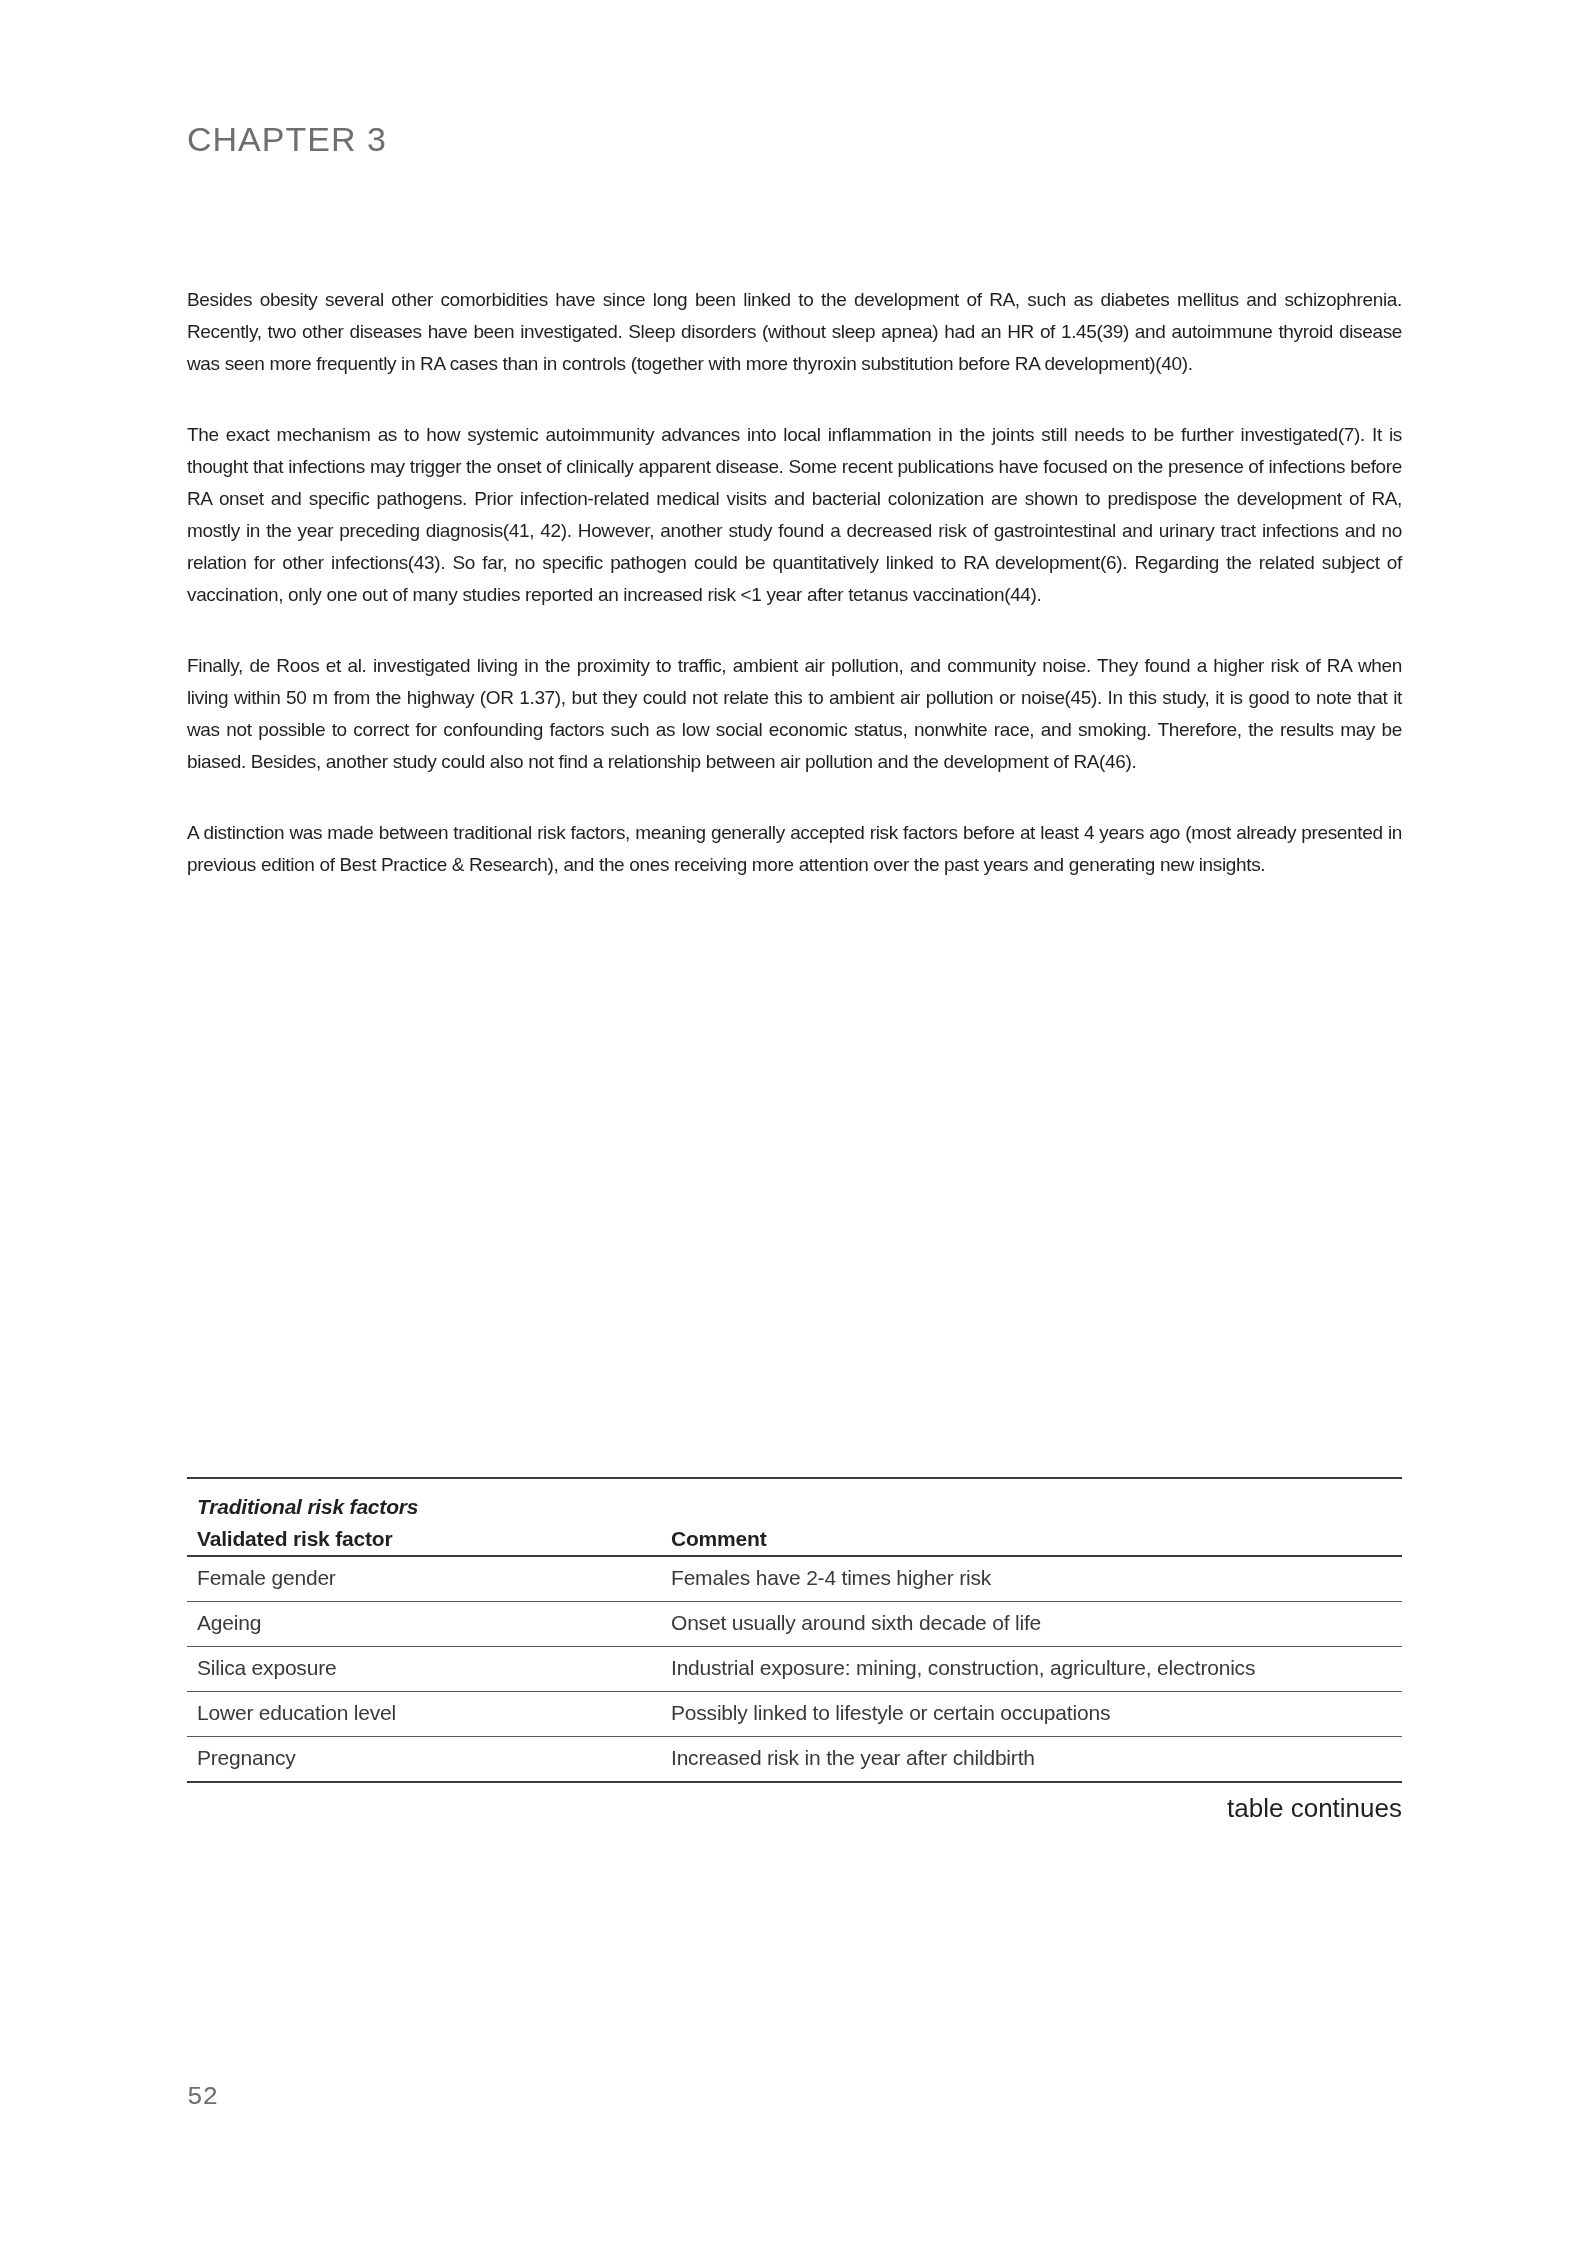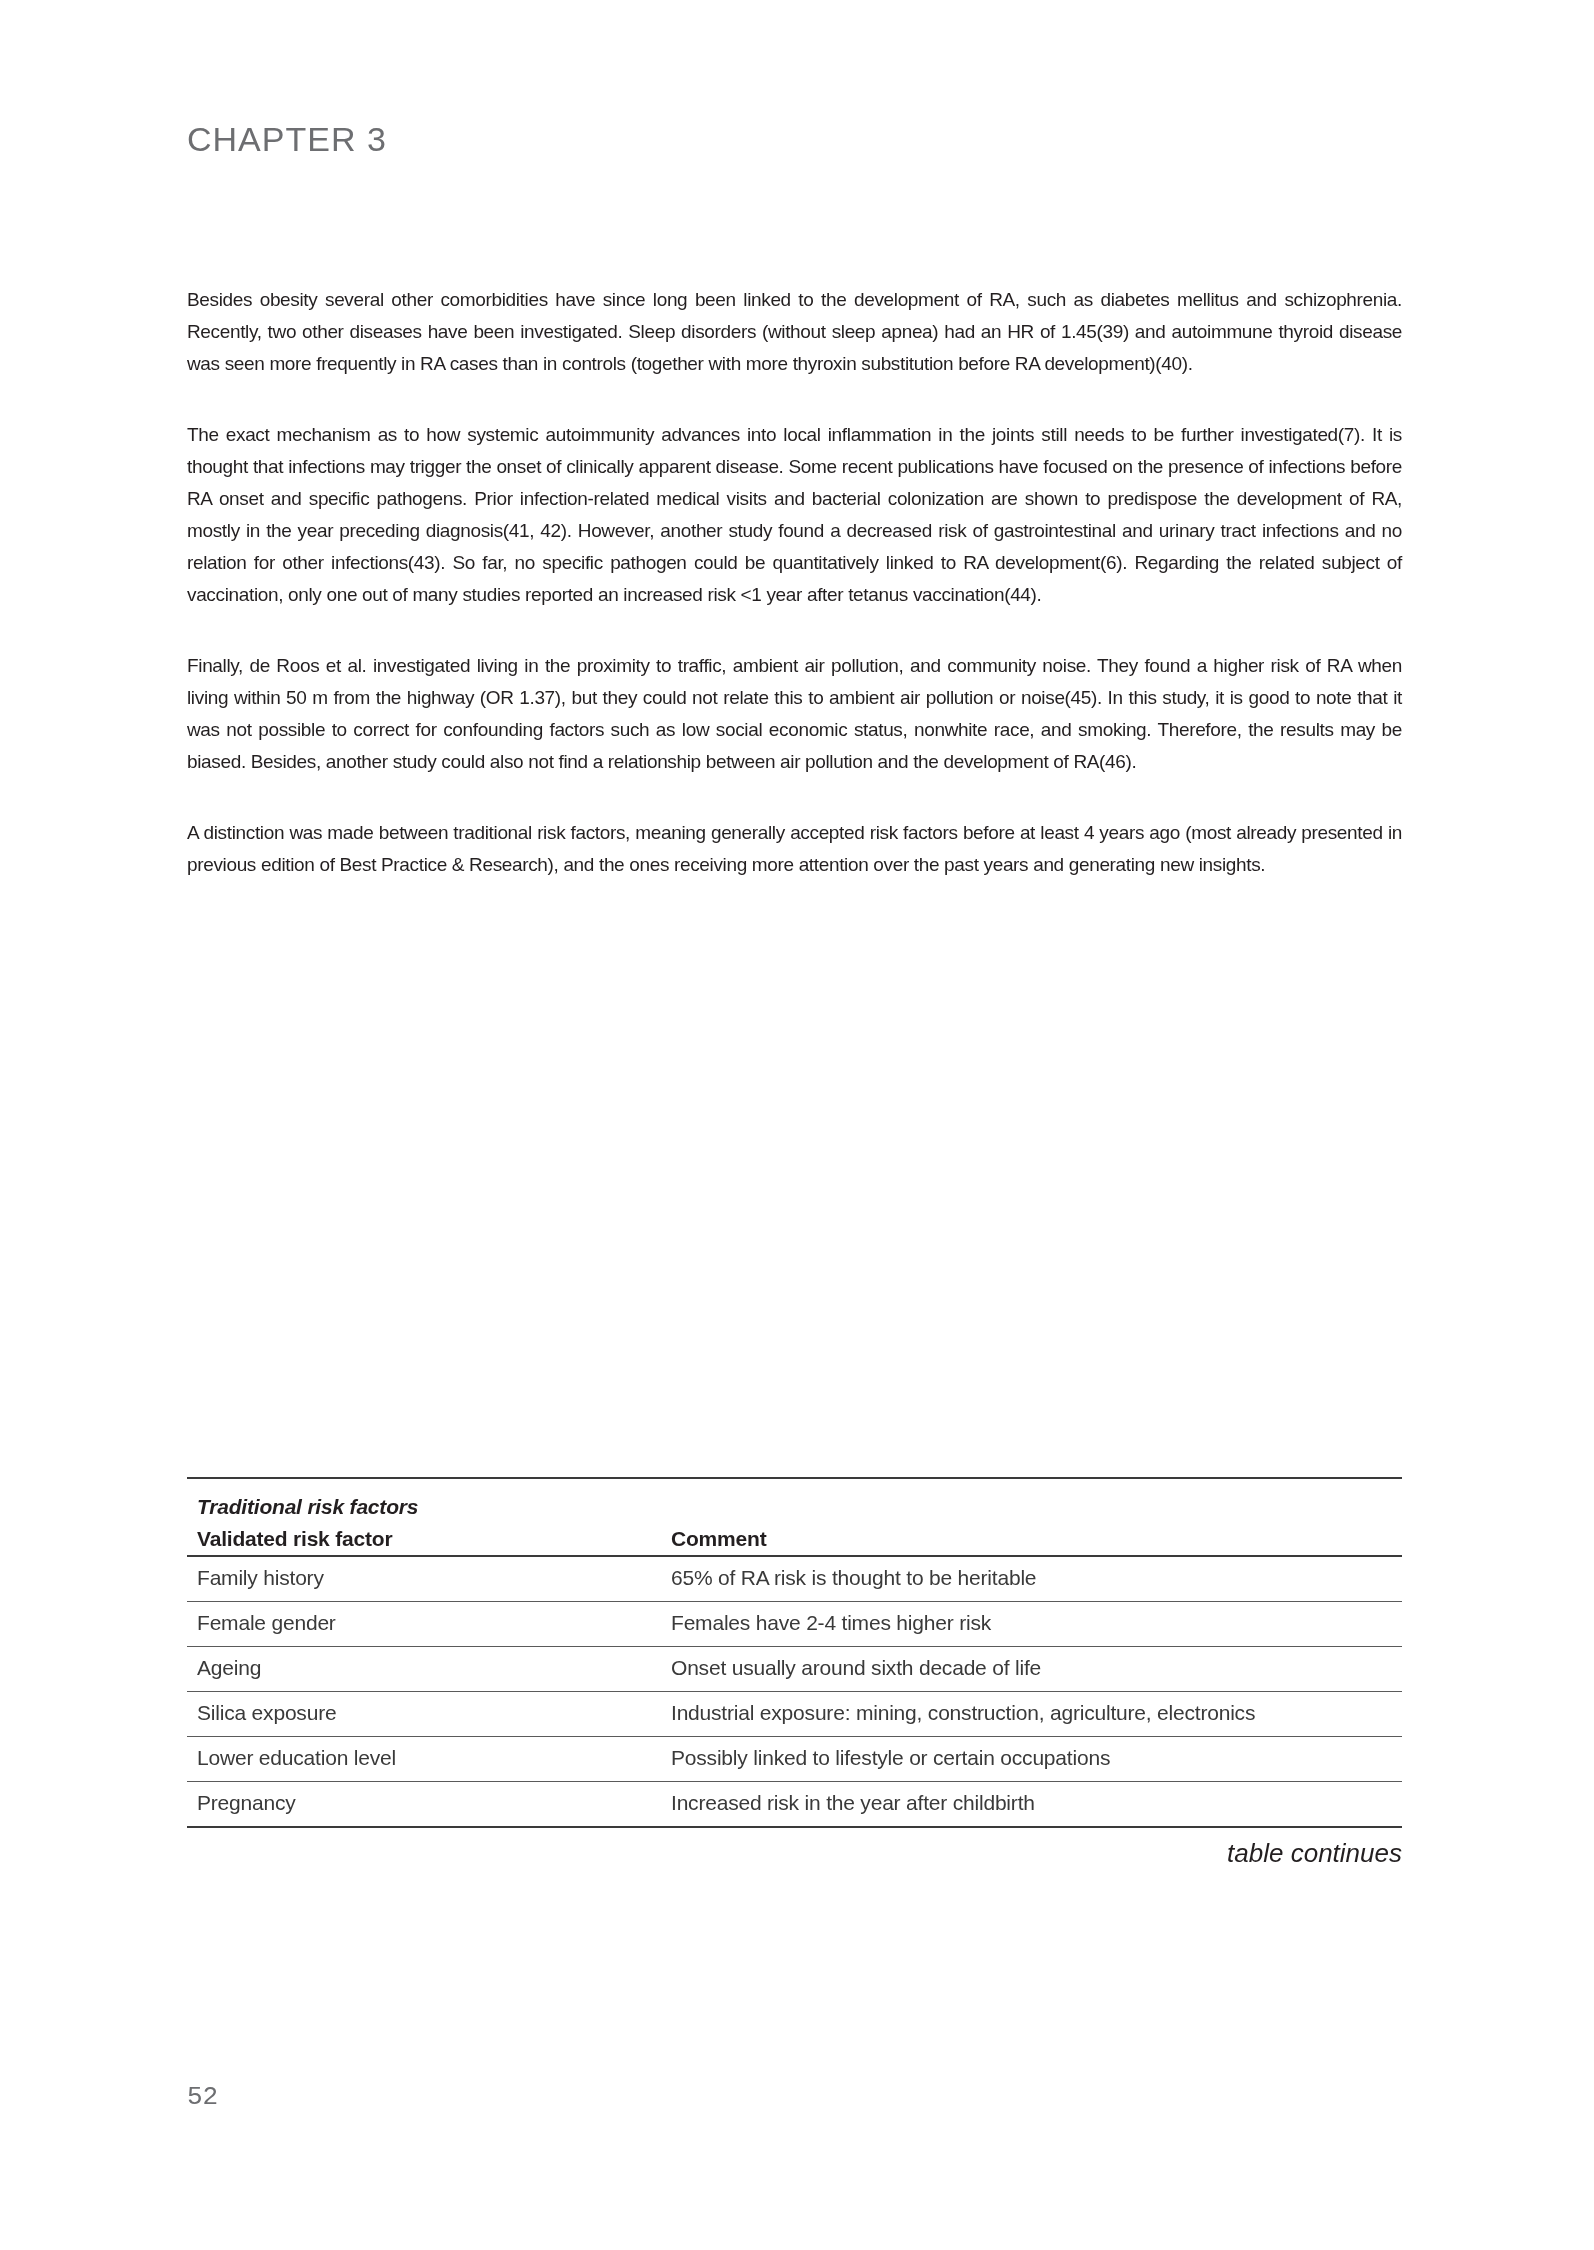--- a/index.html
+++ b/index.html
@@ -16,21 +16,21 @@
   table.risk { width: 1215px; border-collapse: collapse; font-size: 21px; letter-spacing: -0.2px; }
   table.risk thead tr.top th { border-top: 2px solid #3a3a3a; }
   table.risk th { text-align: left; font-weight: bold; color: #231f20; padding: 0 10px; vertical-align: bottom; }
   table.risk th.sub { font-style: italic; height: 34px; padding-top: 6px; }
   table.risk th.col { height: 32px; padding-bottom: 4px; border-bottom: 2px solid #3a3a3a; }
   table.risk td { padding: 6px 10px 4px 10px; color: #3a3a3a; line-height: 30px; vertical-align: top;
                   border-bottom: 1.5px solid #5a5a5a; }
   table.risk td.c1 { width: 454px; }
   table.risk tr.last td { border-bottom: 2.5px solid #3a3a3a; }
   table.risk tr.row td { height: 34px; }
-  .table-continues { text-align: right; font-style: italic; font-size: 26px; margin-top: 10px; color: #231f20; }
+  .table-continues { text-align: right; font-size: 26px; margin-top: 10px; color: #231f20; }
   .page-number { position: absolute; left: 187px; top: 2082px; font-size: 26px; color: #6d6e71; font-family: Liberation Mono, monospace; }
 </style>
 </head>
 <body>
 
 <div class="page">
 
   <div class="running-head">CHAPTER 3</div>
 
   <div class="body-text">
@@ -46,24 +46,20 @@
         <tr class="top">
           <th class="sub" colspan="2">Traditional risk factors</th>
         </tr>
         <tr>
           <th class="col c1">Validated risk factor</th>
           <th class="col">Comment</th>
         </tr>
       </thead>
       <tbody>
         <tr class="row">
-          <td class="c1">Family history</td>
-          <td>65% of RA risk is thought to be heritable</td>
-        </tr>
-        <tr class="row">
           <td class="c1">Female gender</td>
           <td>Females have 2-4 times higher risk</td>
         </tr>
         <tr class="row">
           <td class="c1">Ageing</td>
           <td>Onset usually around sixth decade of life</td>
         </tr>
         <tr class="row">
           <td class="c1">Silica exposure</td>
           <td>Industrial exposure: mining, construction, agriculture, electronics</td>

